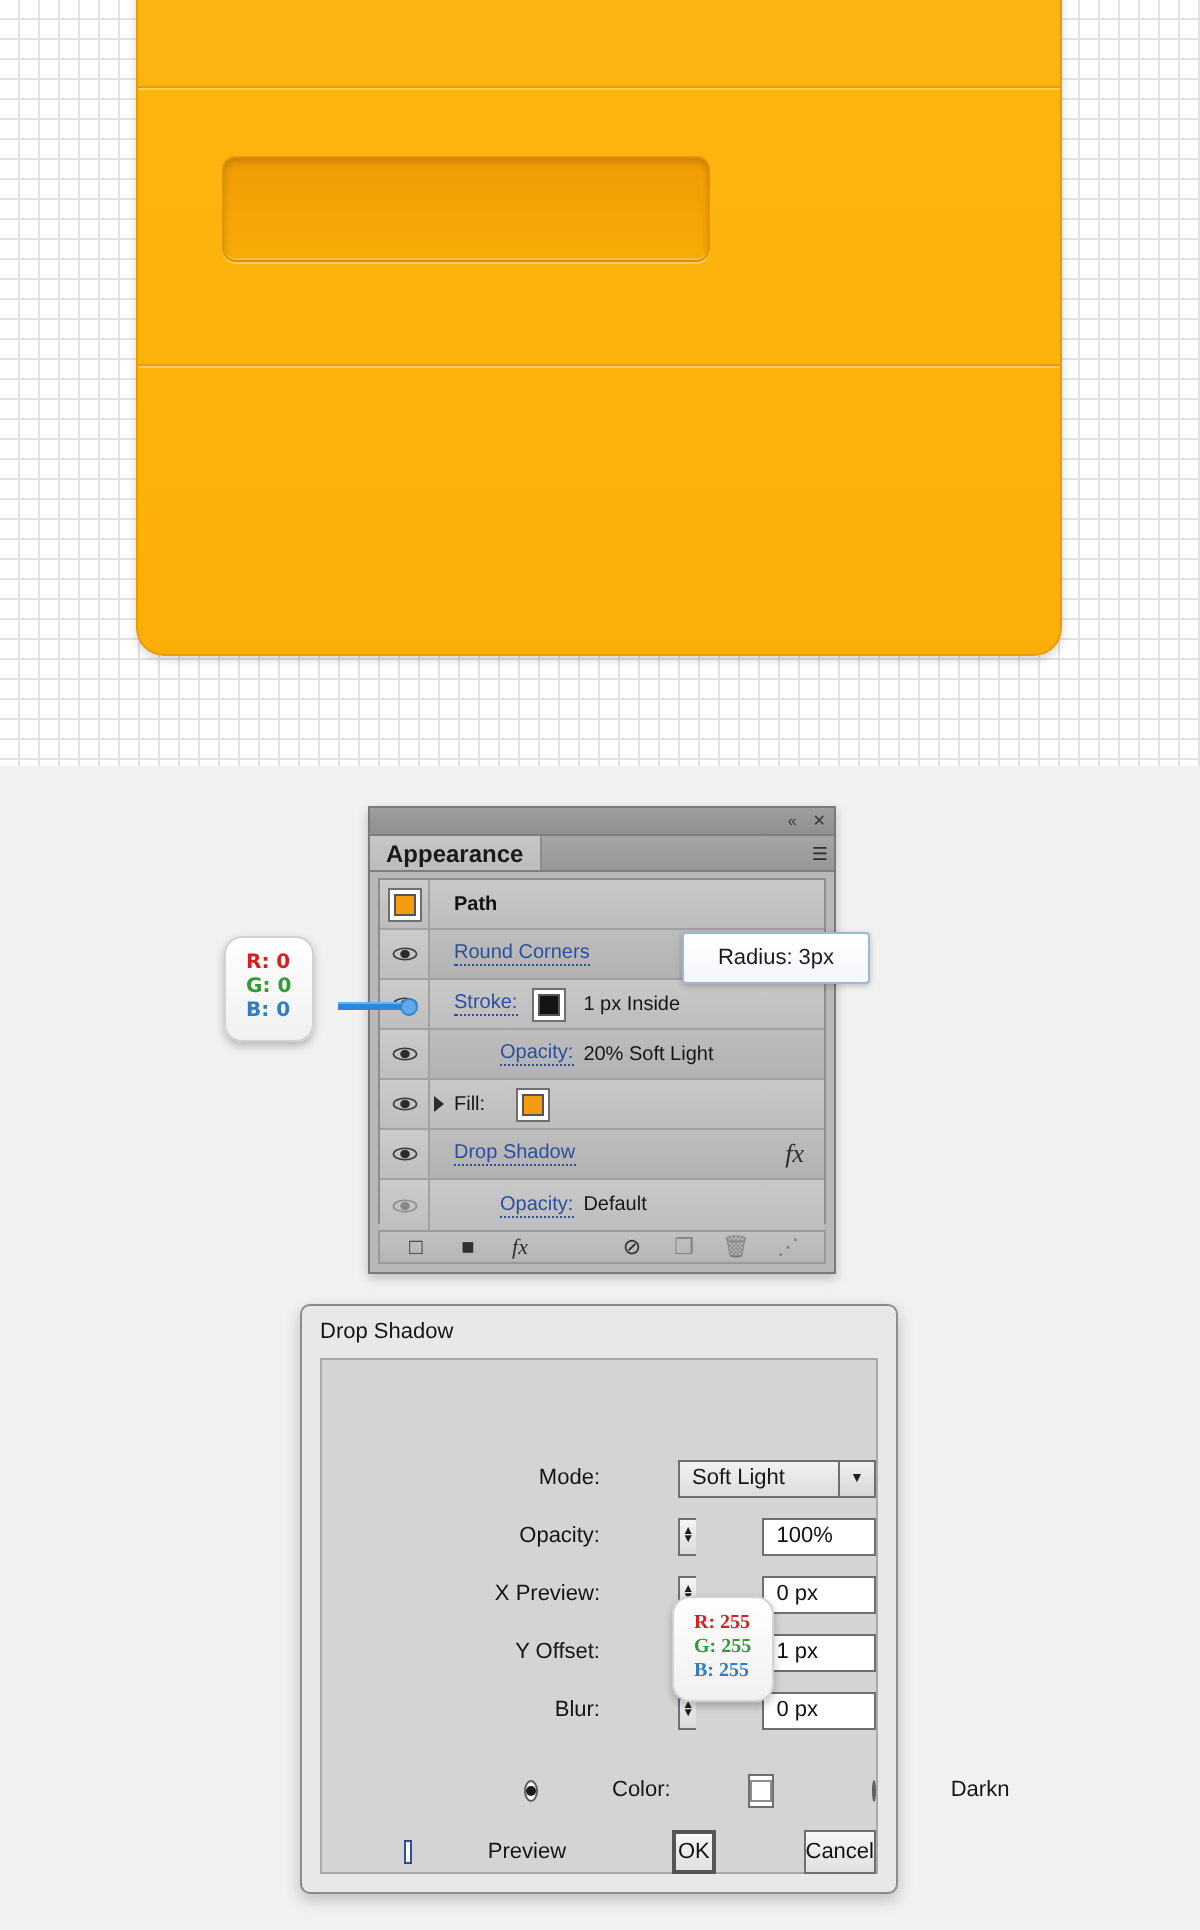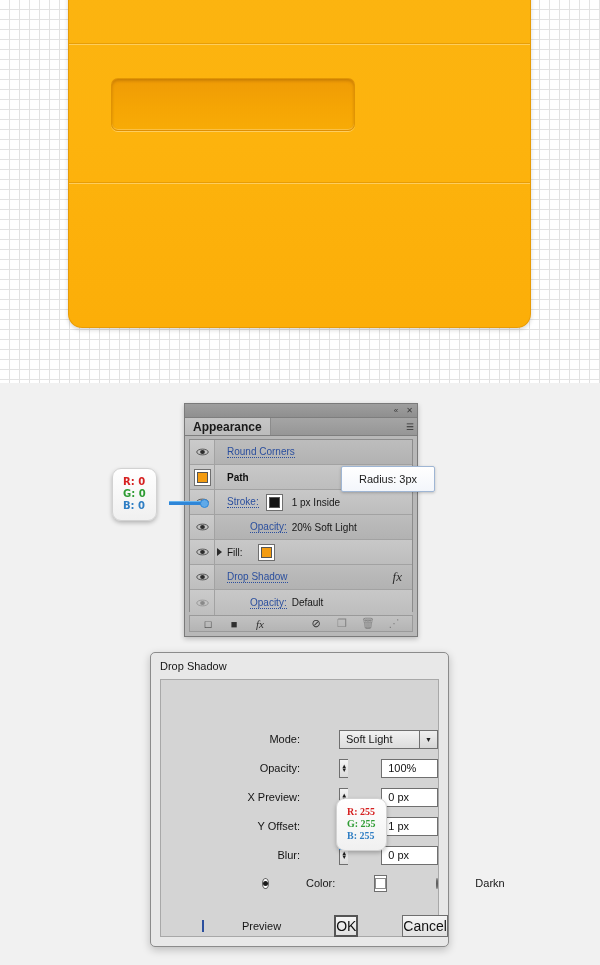--- a/index.html
+++ b/index.html
@@ -251,21 +251,21 @@
   .color-chip-in { width: 11px; height: 11px; background: #fff; border: 1px solid #8d8d8d; }
   .checkbox {
     width: 12px; height: 12px; background: #fff;
     border: 1px solid #2b4f9e; margin-right: 5px;
   }
   .btn {
     height: 22px;
     background: linear-gradient(to bottom, #f6f6f6, #e0e0e0);
     border: 1px solid #6f6f6f;
     display: flex; align-items: center; justify-content: center;
-    font-size: 14px; color: #111;
+    font-size: 11px; color: #111;
   }
   .btn.primary { border: 2px solid #555; }
 </style>
 </head>
 <body>
 
 <div id="stage">
 
   <div class="canvas-area">
     <div class="card">
@@ -287,37 +287,37 @@
       <div class="panel-tab">
         <span>Appearance</span>
       </div>
       <div class="panel-tab-fill">
         <span class="menu-glyph">☰</span>
       </div>
     </div>
 
     <div class="panel-list">
 
-      <div class="row alt">
-        <div class="eye-cell">
-          <svg class="eye" viewBox="0 0 16 10">
-            <ellipse cx="8" cy="5" rx="7.2" ry="3.6" fill="none" stroke="#3a3a3a" stroke-width="1"></ellipse>
-            <ellipse cx="8" cy="5" rx="3" ry="2.6" fill="#2b2b2b"></ellipse>
-          </svg>
-        </div>
-        <span class="row-label" style="margin-left:12px">Round Corners</span>
-      </div>
-
       <div class="row">
         <div class="eye-cell">
           <div class="swatch-box">
             <div class="swatch-in" style="background:#f39c12"></div>
           </div>
         </div>
         <span class="bold-label" style="margin-left:12px">Path</span>
+      </div>
+
+      <div class="row alt">
+        <div class="eye-cell">
+          <svg class="eye" viewBox="0 0 16 10">
+            <ellipse cx="8" cy="5" rx="7.2" ry="3.6" fill="none" stroke="#3a3a3a" stroke-width="1"></ellipse>
+            <ellipse cx="8" cy="5" rx="3" ry="2.6" fill="#2b2b2b"></ellipse>
+          </svg>
+        </div>
+        <span class="row-label" style="margin-left:12px">Round Corners</span>
       </div>
 
       <div class="row">
         <div class="eye-cell">
           <svg class="eye" viewBox="0 0 16 10">
             <ellipse cx="8" cy="5" rx="7.2" ry="3.6" fill="none" stroke="#3a3a3a" stroke-width="1"></ellipse>
             <ellipse cx="8" cy="5" rx="3" ry="2.6" fill="#2b2b2b"></ellipse>
           </svg>
         </div>
         <span class="row-label" style="margin-left:12px">Stroke:</span>
@@ -449,21 +449,21 @@
         <span class="field-label">Blur:</span>
         <div class="spinner">
           <span>▲</span>
           <span>▼</span>
         </div>
         <div class="num-input">
           <span>0 px</span>
         </div>
       </div>
 
-      <div class="field-row" style="top:192px">
+      <div class="field-row" style="top:204px">
         <span style="width:68px;min-width:68px"></span>
         <span class="radio">
             <span class="dot"></span>
           </span>
         <span>Color:</span>
         <div class="color-chip" style="margin-left:6px">
           <div class="color-chip-in"></div>
         </div>
         <span class="radio" style="margin-left:16px"></span>
         <span>Darkn</span>

